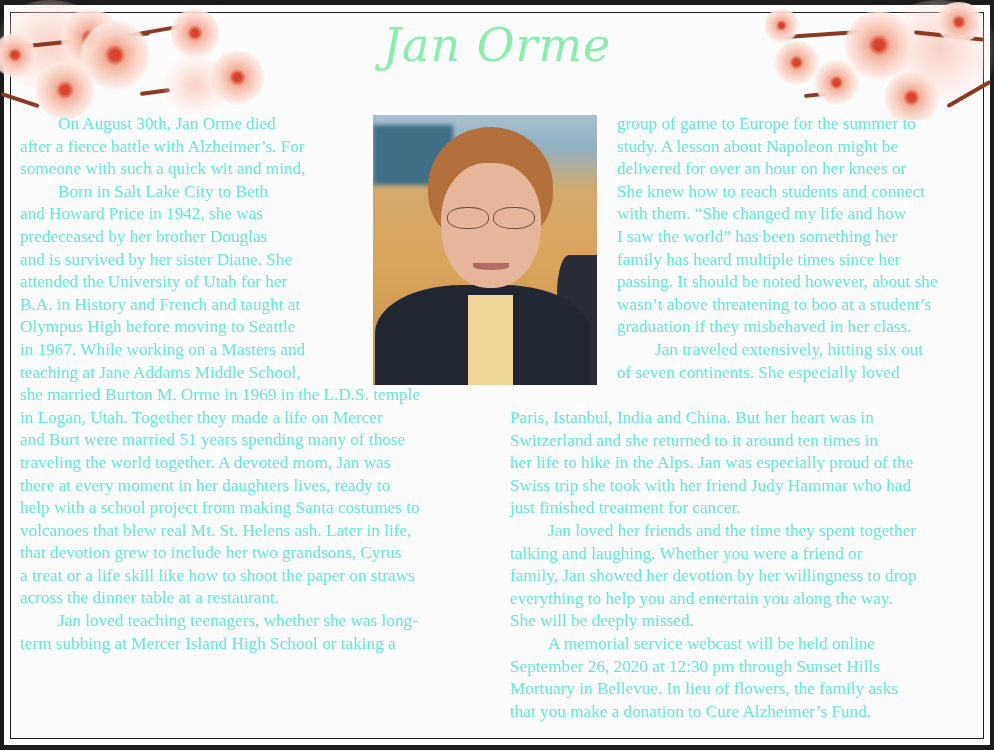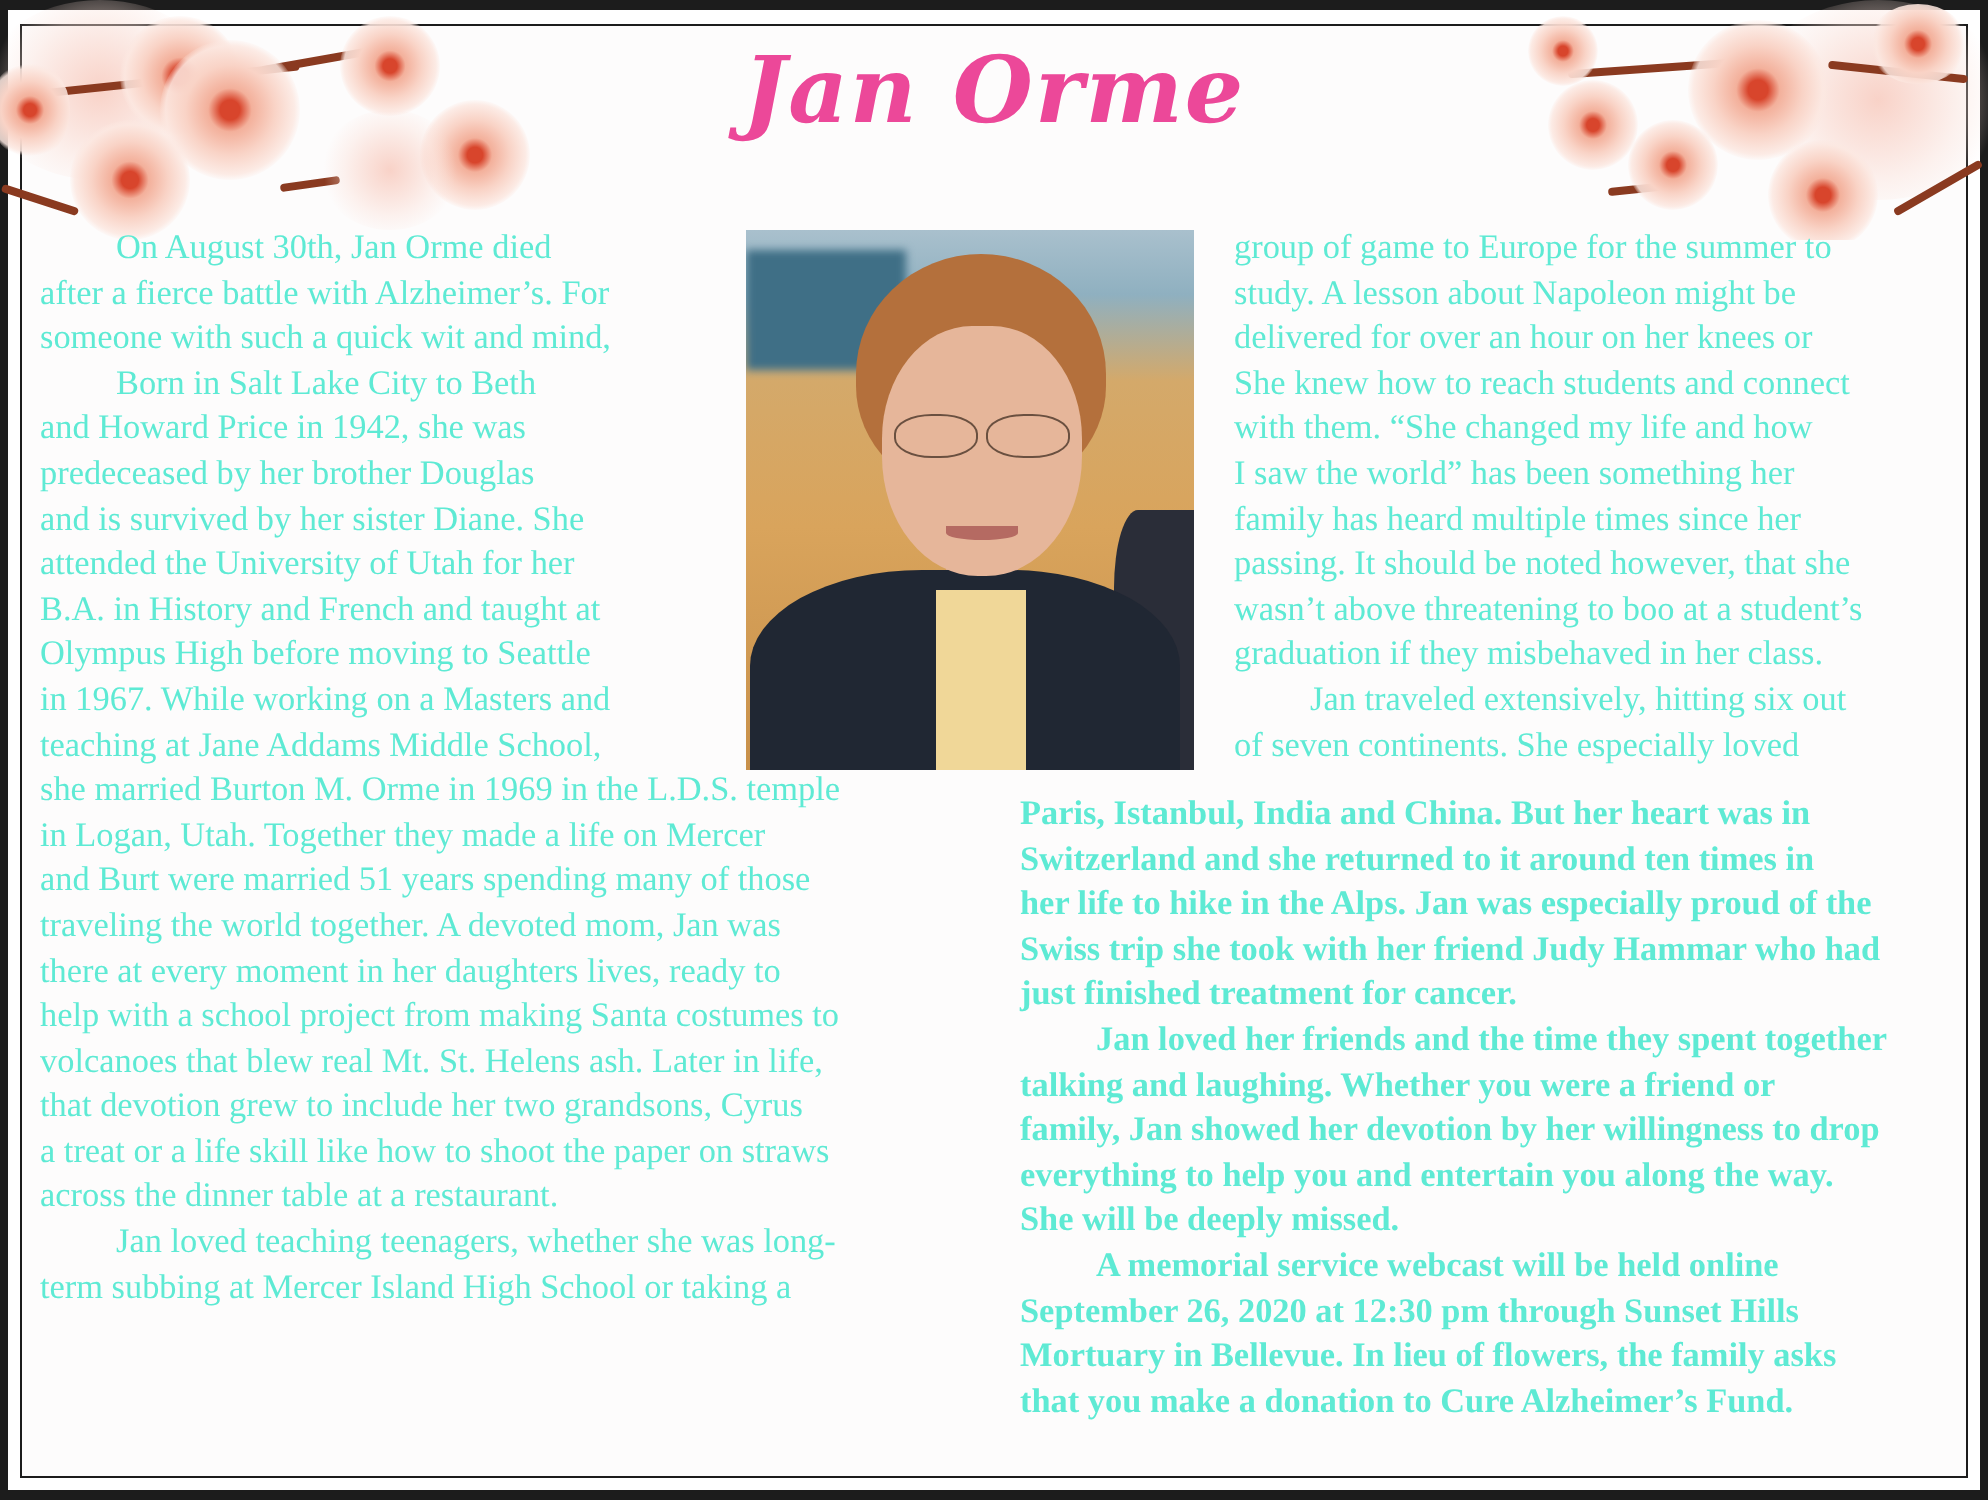--- a/index.html
+++ b/index.html
@@ -34,22 +34,22 @@
   }
   .petal-blur {
     position: absolute; border-radius: 50%;
     background: radial-gradient(circle, rgba(247,196,182,0.75) 0%, rgba(251,225,217,0.4) 50%, rgba(255,255,255,0) 72%);
   }
 
   .title {
     position: absolute; left: 0; right: 0; top: 18px;
     text-align: center;
     font-family: "DejaVu Serif", serif;
-    font-style: italic; font-weight: bold;
-    font-size: 46px; color: #ec4899;
+    font-style: italic; font-weight: normal;
+    font-size: 46px; color: #86efac;
     letter-spacing: 1px;
   }
 
   .col-text {
     position: absolute;
     font-size: 17.2px; line-height: 22.6px; color: #5eead4;
   }
   .line { white-space: nowrap; display: block; }
   .indent { padding-left: 38px; }
 
@@ -151,28 +151,28 @@
   </div>
 
   <div class="col-text" style="left:617px;top:113px;">
     <span class="line">group of game to Europe for the summer to</span>
     <span class="line">study. A lesson about Napoleon might be</span>
     <span class="line">delivered for over an hour on her knees or</span>
     <span class="line">She knew how to reach students and connect</span>
     <span class="line">with them. “She changed my life and how</span>
     <span class="line">I saw the world” has been something her</span>
     <span class="line">family has heard multiple times since her</span>
-    <span class="line">passing. It should be noted however, that she</span>
+    <span class="line">passing. It should be noted however, about she</span>
     <span class="line">wasn’t above threatening to boo at a student’s</span>
     <span class="line">graduation if they misbehaved in her class.</span>
     <span class="line indent">Jan traveled extensively, hitting six out</span>
     <span class="line">of seven continents. She especially loved</span>
   </div>
 
-  <div class="col-text" style="left:510px;top:396px;font-weight:bold;">
+  <div class="col-text" style="left:510px;top:407px;">
     <span class="line">Paris, Istanbul, India and China. But her heart was in</span>
     <span class="line">Switzerland and she returned to it around ten times in</span>
     <span class="line">her life to hike in the Alps. Jan was especially proud of the</span>
     <span class="line">Swiss trip she took with her friend Judy Hammar who had</span>
     <span class="line">just finished treatment for cancer.</span>
     <span class="line indent">Jan loved her friends and the time they spent together</span>
     <span class="line">talking and laughing. Whether you were a friend or</span>
     <span class="line">family, Jan showed her devotion by her willingness to drop</span>
     <span class="line">everything to help you and entertain you along the way.</span>
     <span class="line">She will be deeply missed.</span>

